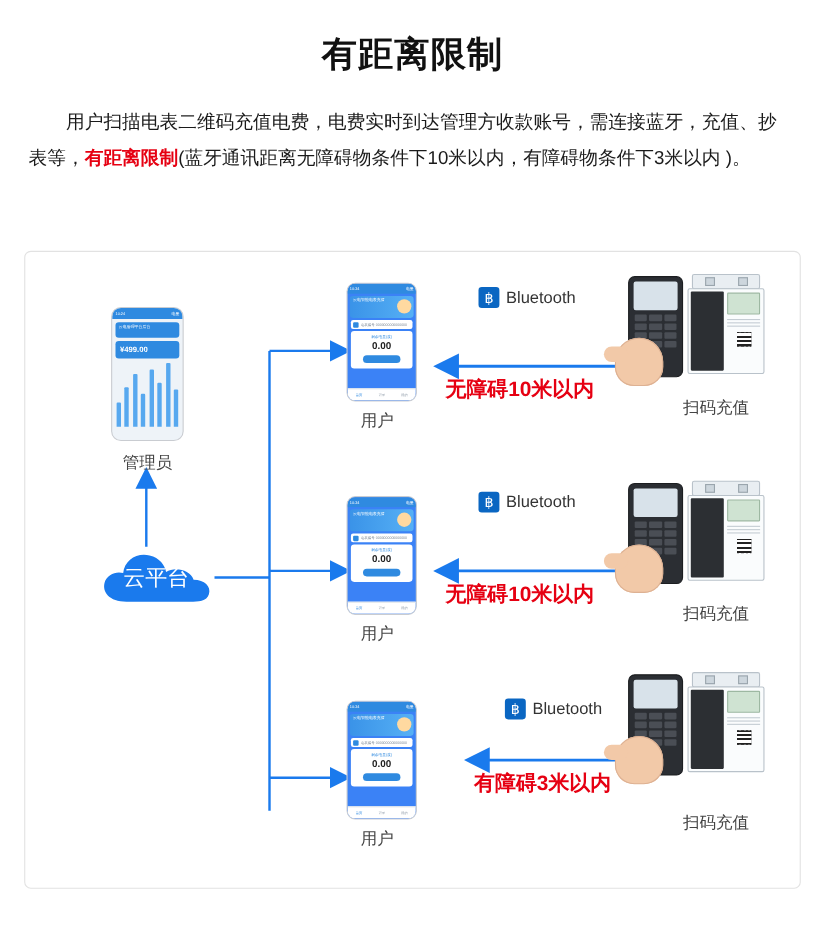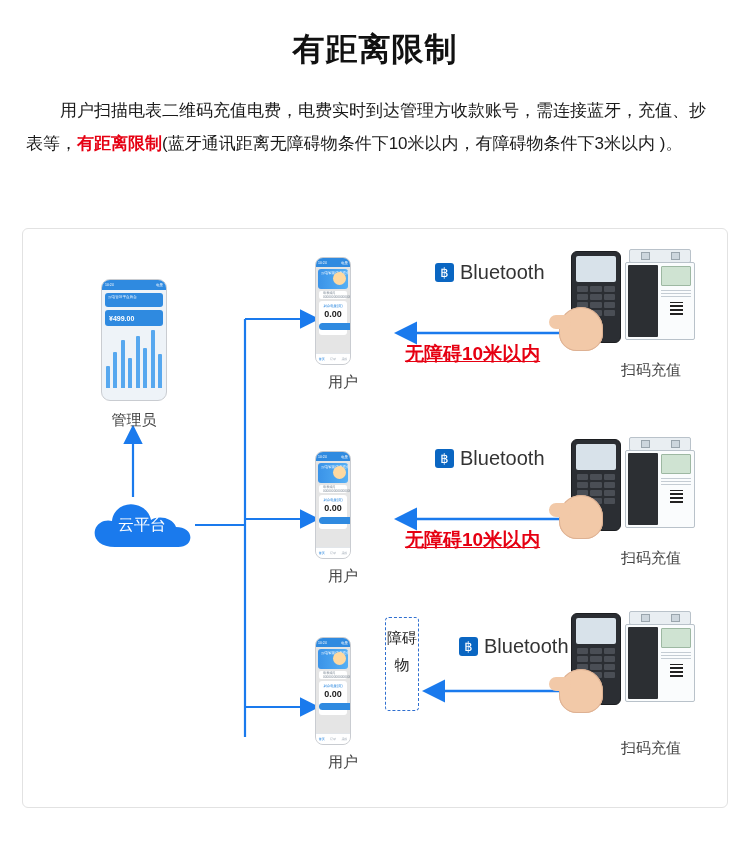--- a/index.html
+++ b/index.html
@@ -38,24 +38,24 @@
     left:22px; top:228px;
     width:706px; height:580px;
     border:1px solid #e2e2e2;
     border-radius:6px;
     background:#fff;
   }
 
   
   .phone {
     position:absolute;
-    width:36px; height:108px;
+    width:64px; height:108px;
     border:1.5px solid #c9ccd1;
     border-radius:8px;
-    background:#e5e5e5;
+    background:#3b82f6;
     overflow:hidden;
   }
   .phone .ph-top {
     height:9px;
     background:#2f8ae0;
     font-size:3.5px; color:#fff;
     padding:1px 2px 0 2px;
     display:flex; justify-content:space-between;
     align-items:center;
   }
@@ -121,21 +121,21 @@
   }
 
   
   .cloud {
     position:absolute; left:66px; top:268px;
     width:106px; height:56px;
   }
   .cloud .ctext {
     position:absolute; left:0; top:0; width:106px; height:56px;
     display:flex; align-items:center; justify-content:center;
-    color:#fff; font-size:16px; z-index:3;
+    color:#fff; font-size:20px; z-index:3;
   }
 
   
   .meter {
     position:absolute; width:78px; height:96px;
   }
   .meter .mtop {
     position:absolute; left:8px; top:0; width:62px; height:14px;
     background:#e9eef2; border:1px solid #b9c2ca; border-radius:2px;
     display:flex; justify-content:space-around; align-items:center;
@@ -173,27 +173,26 @@
     content:""; position:absolute; left:-10px; top:8px;
     width:22px;height:14px;background:#f2c9a8;border-radius:8px;
   }
 
   
   .bt-label { position:absolute; display:flex; align-items:center; gap:6px; }
   .bt-badge {
     width:19px;height:19px;border-radius:3px;background:#0a66c2;
     color:#fff;font-size:13px;display:flex;align-items:center;justify-content:center;
   }
-  .bt-text { font-size:20px; color:#333; }
+  .bt-text { font-size:15px; color:#333; }
 
   
   .dist {
     position:absolute; color:#e60012; font-weight:bold; font-size:19px;
     white-space:nowrap;
-    text-decoration:underline;
   }
 
   
   svg.wires { position:absolute; left:0; top:0; width:706px; height:580px; }
 
   
   .obstacle {
     position:absolute; left:362px; top:388px;
     width:34px; height:94px;
     border:1.5px dashed #2f6fd0; border-radius:4px;
@@ -334,39 +333,37 @@
       <div class="pill"></div>
     </div>
     <div class="ph-tabs">
       <b class="on">首页</b>
       <b>记录</b>
       <b>我的</b>
     </div>
   </div>
   <div class="caption" style="left:260px; top:524px;">用户</div>
 
-  <div class="obstacle">
-    <span>障碍物</span>
-  </div>
 
   <div class="bt-label" style="left:412px; top:32px;">
     <span class="bt-badge">฿</span>
     <span class="bt-text">Bluetooth</span>
   </div>
   <div class="bt-label" style="left:412px; top:218px;">
     <span class="bt-badge">฿</span>
     <span class="bt-text">Bluetooth</span>
   </div>
   <div class="bt-label" style="left:436px; top:406px;">
     <span class="bt-badge">฿</span>
     <span class="bt-text">Bluetooth</span>
   </div>
 
   <div class="dist" style="left:382px; top:112px;">无障碍10米以内</div>
   <div class="dist" style="left:382px; top:298px;">无障碍10米以内</div>
+  <div class="dist" style="left:408px; top:470px;">有障碍3米以内</div>
 
   <div class="meter" style="left:598px; top:20px;">
     <div class="mtop">
         <i></i>
         <i></i>
       </div>
     <div class="mbody">
       <div class="mleft"></div>
       <div class="mright">
         <div class="lcd"></div>

